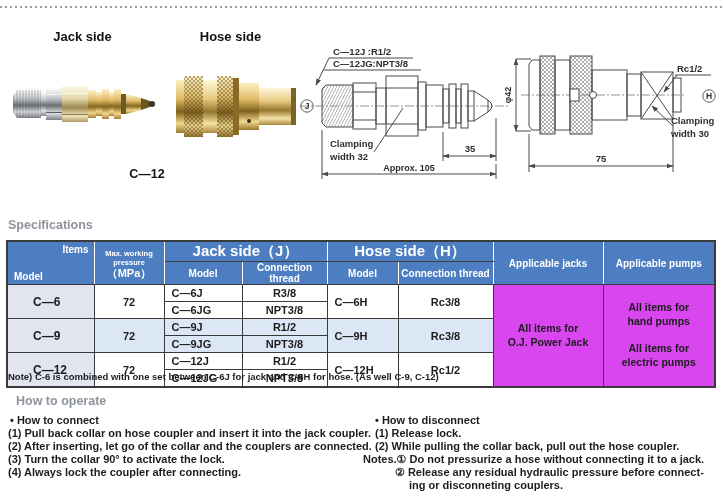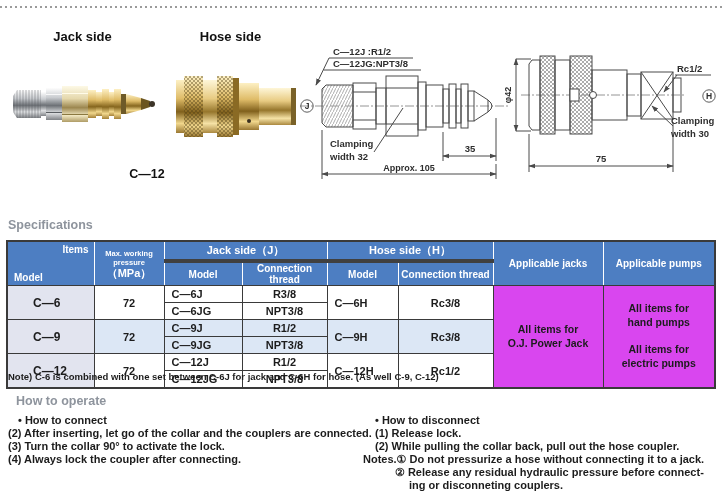--- a/index.html
+++ b/index.html
@@ -10,21 +10,21 @@
   .photo-label{position:absolute;top:29px;font-size:13px;font-weight:bold;text-align:center;color:#111;}
   .caption{position:absolute;left:108px;top:167px;width:78px;text-align:center;
            font-size:12.5px;font-weight:bold;color:#111;}
   .sec-head{position:absolute;font-size:12.5px;font-weight:bold;color:#8e949d;}
   
   table.spec{position:absolute;left:6px;top:240px;width:710px;border-collapse:collapse;
              border:2px solid #3a3a3a;table-layout:fixed;}
   table.spec th,table.spec td{padding:0;overflow:hidden;}
   table.spec thead th{background:#4d7ec2;color:#fff;font-weight:bold;font-size:10px;
                       border:1px solid #fff;border-bottom:1px solid #3a3a3a;}
-  table.spec thead th.group{border-bottom:4px solid #404040;font-size:11px;}
+  table.spec thead th.group{border-bottom:1px solid #404040;font-size:15px;}
   table.spec thead tr.r1 th{height:17px;}
   table.spec thead tr.r2 th{height:15px;}
   table.spec tbody td{border:1px solid #3a3a3a;font-size:11px;font-weight:bold;
                       text-align:center;height:16px;background:#fff;}
   table.spec tbody td.modelcol{background:#e2e4ef;text-align:left;padding-left:25px;font-size:12px;}
   table.spec tbody td.lft{text-align:left;padding-left:7px;}
   table.spec tbody tr.shaded td{background:#dce7f5;}
   table.spec tbody tr.shaded td.modelcol{background:#e2e4ef;}
   table.spec tbody td.bigcell{background:#d946ef;font-size:10.5px;line-height:1.3;white-space:pre-line;}
   th.corner{position:relative;
@@ -34,21 +34,21 @@
   th.corner .cb{position:absolute;bottom:2px;left:6px;font-size:10px;}
   th.pressure .p1{display:block;font-size:7.5px;font-weight:bold;line-height:9px;margin-top:2px;}
   th.pressure .p2{display:block;font-size:11px;line-height:13px;}
   .note{position:absolute;left:8px;top:371px;font-size:9.5px;font-weight:bold;color:#1c1c1c;}
   
   .op-col{position:absolute;top:414px;font-size:11px;font-weight:bold;line-height:13px;color:#1c1c1c;}
   .op-col div{white-space:nowrap;}
   #op-left{left:8px;}
   #op-right{left:363px;}
   .pad12{padding-left:12px;}
-  .pad2{padding-left:2px;margin-left:8px;}
+  .pad2{padding-left:2px;}
   .pad32{padding-left:32px;}
   .pad46{padding-left:46px;}
   svg{position:absolute;}
   svg text{font-family:"Liberation Sans",sans-serif;font-weight:bold;fill:#2e2e2e;}
 </style>
 </head>
 <body>
 
 <div id="page">
 
@@ -313,20 +313,21 @@
       </tr>
     </tbody>
   </table>
 
   <div class="note">Note) C-6 is combined with one set between C-6J for jack and C-6H for hose. (As well C-9, C-12)</div>
 
   <div class="sec-head" style="left:16px;top:394px;">How to operate</div>
 
   <div class="op-col" id="op-left">
     <div class="pad2">• How to connect</div>
+    <div>(1) Pull back collar on hose coupler and insert it into the jack coupler.</div>
     <div>(2) After inserting, let go of the collar and the couplers are connected.</div>
     <div>(3) Turn the collar 90° to activate the lock.</div>
     <div>(4) Always lock the coupler after connecting.</div>
   </div>
 
   <div class="op-col" id="op-right">
     <div class="pad12">• How to disconnect</div>
     <div class="pad12">(1) Release lock.</div>
     <div class="pad12">(2) While pulling the collar back, pull out the hose coupler.</div>
     <div>Notes.① Do not pressurize a hose without connecting it to a jack.</div>

